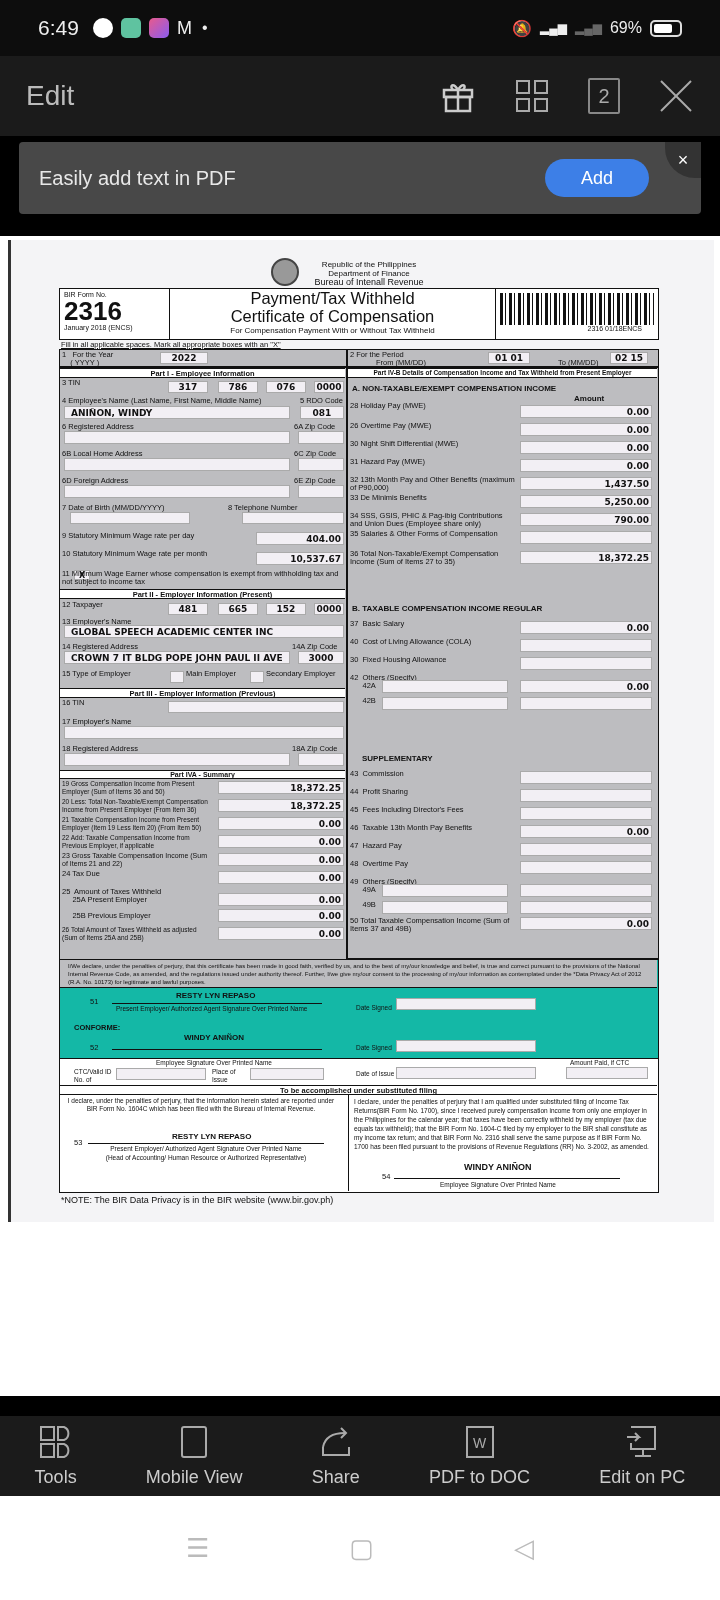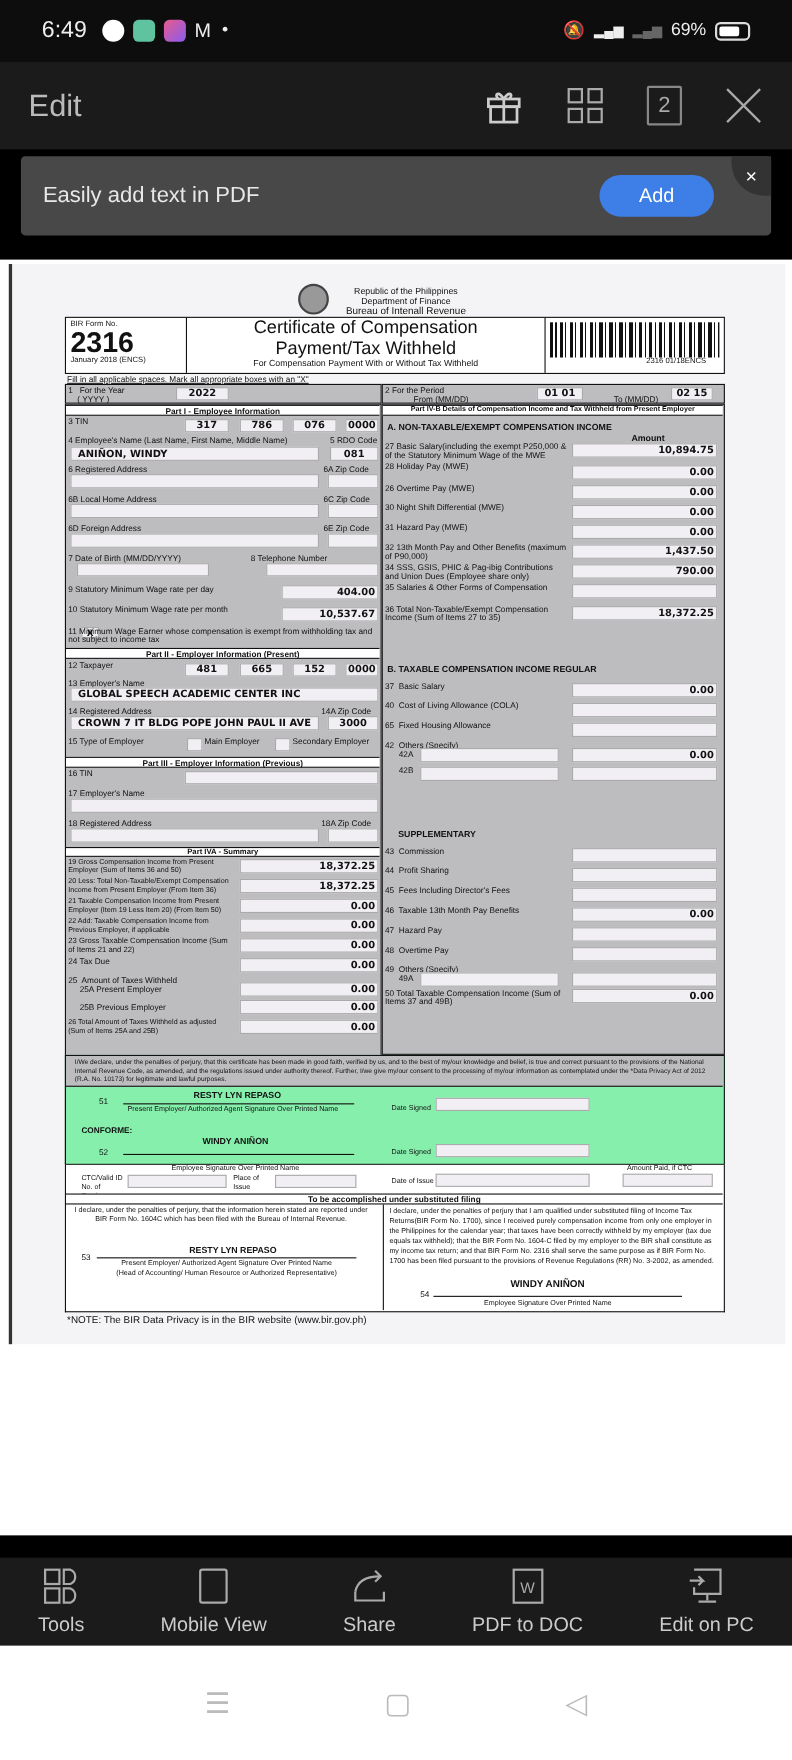--- a/index.html
+++ b/index.html
@@ -106,22 +106,22 @@
         <div style="font-size:9px">Bureau of Intenall Revenue</div>
       </div>
 
       <div class="box" style="left:0;top:0;width:600px;height:52px;background:#fff">
         <div style="position:absolute;left:0;top:0;width:110px;height:50px;border-right:1.5px solid #111;padding:2px 4px">
           <div style="font-size:7px">BIR Form No.</div>
           <div style="font-size:26px;font-weight:bold;line-height:26px">2316</div>
           <div style="font-size:7px">January 2018 (ENCS)</div>
         </div>
         <div style="position:absolute;left:110px;top:0;width:325px;text-align:center">
+          <div style="font-size:16.5px;line-height:18px">Payment/Tax Withheld</div>
           <div style="font-size:16.5px;line-height:19px">Certificate of Compensation</div>
-          <div style="font-size:16.5px;line-height:18px">Payment/Tax Withheld</div>
           <div style="font-size:8px">For Compensation Payment With or Without Tax Withheld</div>
         </div>
         <div style="position:absolute;left:435px;top:0;width:163px;height:50px;border-left:1.5px solid #111">
           <div style="margin:4px 4px 0;height:32px;background:repeating-linear-gradient(90deg,#111 0 3px,#fff 3px 5px,#111 5px 6px,#fff 6px 9px)"></div>
           <div style="font-size:7px;text-align:right;padding-right:16px">2316 01/18ENCS</div>
         </div>
       </div>
       <div class="lbl" style="left:2px;top:53px;text-decoration:underline">Fill in all applicable spaces. Mark all appropriate boxes with an "X"</div>
 
       <div class="box gray" style="left:0;top:61px;width:288px;height:18px">
@@ -250,42 +250,42 @@
             </div>
         </div>
       </div>
 
       <div class="box gray" style="left:288px;top:79px;width:312px;height:592px">
         <div class="sec" style="left:0;top:0;width:309px;height:10px;font-size:6.5px">Part IV-B Details of Compensation Income and Tax Withheld from Present Employer</div>
         <div class="secB" style="left:4px;top:16px">A.  NON-TAXABLE/EXEMPT COMPENSATION INCOME</div>
         <div class="secB" style="left:226px;top:26px">Amount</div>
         <div style="position:absolute;left:0;top:34px;width:310px">
           <div style="position:relative;height:18px">
-              <div class="lbl" style="left:2px;top:0;width:165px;white-space:normal">27  Basic Salary(including the exempt P250,000 &amp; of the Statutory Minimum Wage of the MWE</div>
-              <div class="fld" style="left:172px;top:1px;width:132px;height:13px">10,894.75</div>
-            </div>
-          <div style="position:relative;height:18px">
               <div class="lbl" style="left:2px;top:0;width:165px;white-space:normal">28  Holiday Pay (MWE)</div>
               <div class="fld" style="left:172px;top:3px;width:132px;height:13px">0.00</div>
             </div>
           <div style="position:relative;height:18px">
               <div class="lbl" style="left:2px;top:2px;width:165px;white-space:normal">26  Overtime Pay (MWE)</div>
               <div class="fld" style="left:172px;top:3px;width:132px;height:13px">0.00</div>
             </div>
           <div style="position:relative;height:18px">
               <div class="lbl" style="left:2px;top:2px;width:165px;white-space:normal">30  Night Shift Differential (MWE)</div>
               <div class="fld" style="left:172px;top:3px;width:132px;height:13px">0.00</div>
             </div>
           <div style="position:relative;height:18px">
               <div class="lbl" style="left:2px;top:2px;width:165px;white-space:normal">31  Hazard Pay (MWE)</div>
               <div class="fld" style="left:172px;top:3px;width:132px;height:13px">0.00</div>
             </div>
           <div style="position:relative;height:18px">
               <div class="lbl" style="left:2px;top:2px;width:165px;white-space:normal">32  13th Month Pay and Other Benefits (maximum of P90,000)</div>
               <div class="fld" style="left:172px;top:3px;width:132px;height:13px">1,437.50</div>
+            </div>
+          <div style="position:relative;height:18px">
+              <div class="lbl" style="left:2px;top:2px;width:165px;white-space:normal">33  De Minimis Benefits</div>
+              <div class="fld" style="left:172px;top:3px;width:132px;height:13px">5,250.00</div>
             </div>
           <div style="position:relative;height:18px">
               <div class="lbl" style="left:2px;top:2px;width:165px;white-space:normal">34  SSS, GSIS, PHIC &amp; Pag-ibig Contributions and Union Dues (Employee share only)</div>
               <div class="fld" style="left:172px;top:3px;width:132px;height:13px">790.00</div>
             </div>
           <div style="position:relative;height:18px">
               <div class="lbl" style="left:2px;top:2px;width:165px;white-space:normal">35  Salaries &amp; Other Forms of Compensation</div>
               <div class="fld" style="left:172px;top:3px;width:132px;height:13px"></div>
             </div>
           <div style="position:relative;height:22px">
@@ -298,21 +298,21 @@
         <div style="position:absolute;left:0;top:252px;width:310px">
           <div style="position:relative;height:18px">
               <div class="lbl" style="left:2px;top:0;white-space:pre">37  Basic Salary</div>
               <div class="fld" style="left:172px;top:1px;width:132px;height:13px">0.00</div>
             </div>
           <div style="position:relative;height:18px">
               <div class="lbl" style="left:2px;top:0;white-space:pre">40  Cost of Living Allowance (COLA)</div>
               <div class="fld" style="left:172px;top:1px;width:132px;height:13px"></div>
             </div>
           <div style="position:relative;height:18px">
-              <div class="lbl" style="left:2px;top:0;white-space:pre">65  Fixed Housing Allowance</div>
+              <div class="lbl" style="left:2px;top:0;white-space:pre">30  Fixed Housing Allowance</div>
               <div class="fld" style="left:172px;top:1px;width:132px;height:13px"></div>
             </div>
           <div style="position:relative;height:20px">
               <div class="lbl" style="left:2px;top:0;white-space:pre">42  Others (Specify)
       42A</div>
               <div class="fld" style="left:34px;top:6px;width:126px;height:13px"></div>
               <div class="fld" style="left:172px;top:6px;width:132px;height:13px">0.00</div>
             </div>
           <div style="position:relative;height:18px">
               <div class="lbl" style="left:2px;top:3px;white-space:pre">      42B</div>
@@ -347,27 +347,32 @@
               <div class="lbl" style="left:2px;top:0;white-space:pre">48  Overtime Pay</div>
               <div class="fld" style="left:172px;top:1px;width:132px;height:13px"></div>
             </div>
           <div style="position:relative;height:20px">
               <div class="lbl" style="left:2px;top:0;white-space:pre">49  Others (Specify)
       49A</div>
               <div class="fld" style="left:34px;top:6px;width:126px;height:13px"></div>
               <div class="fld" style="left:172px;top:6px;width:132px;height:13px"></div>
             </div>
           <div style="position:relative;height:18px">
+              <div class="lbl" style="left:2px;top:3px;white-space:pre">      49B</div>
+              <div class="fld" style="left:34px;top:3px;width:126px;height:13px"></div>
+              <div class="fld" style="left:172px;top:3px;width:132px;height:13px"></div>
+            </div>
+          <div style="position:relative;height:18px">
               <div class="lbl" style="left:2px;top:1px;width:165px;white-space:normal">50  Total Taxable Compensation Income (Sum of Items 37 and 49B)</div>
               <div class="fld" style="left:172px;top:1px;width:132px;height:13px">0.00</div>
             </div>
         </div>
       </div>
 
-      <div class="box" style="left:0;top:671px;width:600px;height:100px;background:#86efac">
+      <div class="box" style="left:0;top:671px;width:600px;height:100px;background:#14b8a6">
         <div class="gray" style="position:absolute;left:0;top:0;width:597px;height:28px;padding:2px 8px;font-size:6px;line-height:8px;border-bottom:1px solid #111">I/We declare, under the penalties of perjury, that this certificate has been made in good faith, verified by us, and to the best of my/our knowledge and belief, is true and correct pursuant to the provisions of the National Internal Revenue Code, as amended, and the regulations issued under authority thereof. Further, I/we give my/our consent to the processing of my/our information as contemplated under the *Data Privacy Act of 2012 (R.A. No. 10173) for legitimate and lawful purposes.</div>
         <div class="lbl" style="left:30px;top:38px">51</div>
         <div class="lbl" style="left:116px;top:32px;font-weight:bold;font-size:8px">RESTY LYN REPASO</div>
         <div style="position:absolute;left:52px;top:43px;width:210px;border-top:1px solid #111"></div>
         <div class="lbl" style="left:56px;top:45px;font-size:6.5px">Present Employer/ Authorized Agent Signature Over Printed Name</div>
         <div class="lbl" style="left:296px;top:44px;font-size:6.5px">Date Signed</div>
         <div class="fld" style="left:336px;top:38px;width:140px;height:12px"></div>
 
         <div class="lbl" style="left:14px;top:64px;font-weight:bold">CONFORME:</div>
         <div class="lbl" style="left:124px;top:74px;font-weight:bold;font-size:8px">WINDY ANIÑON</div>

